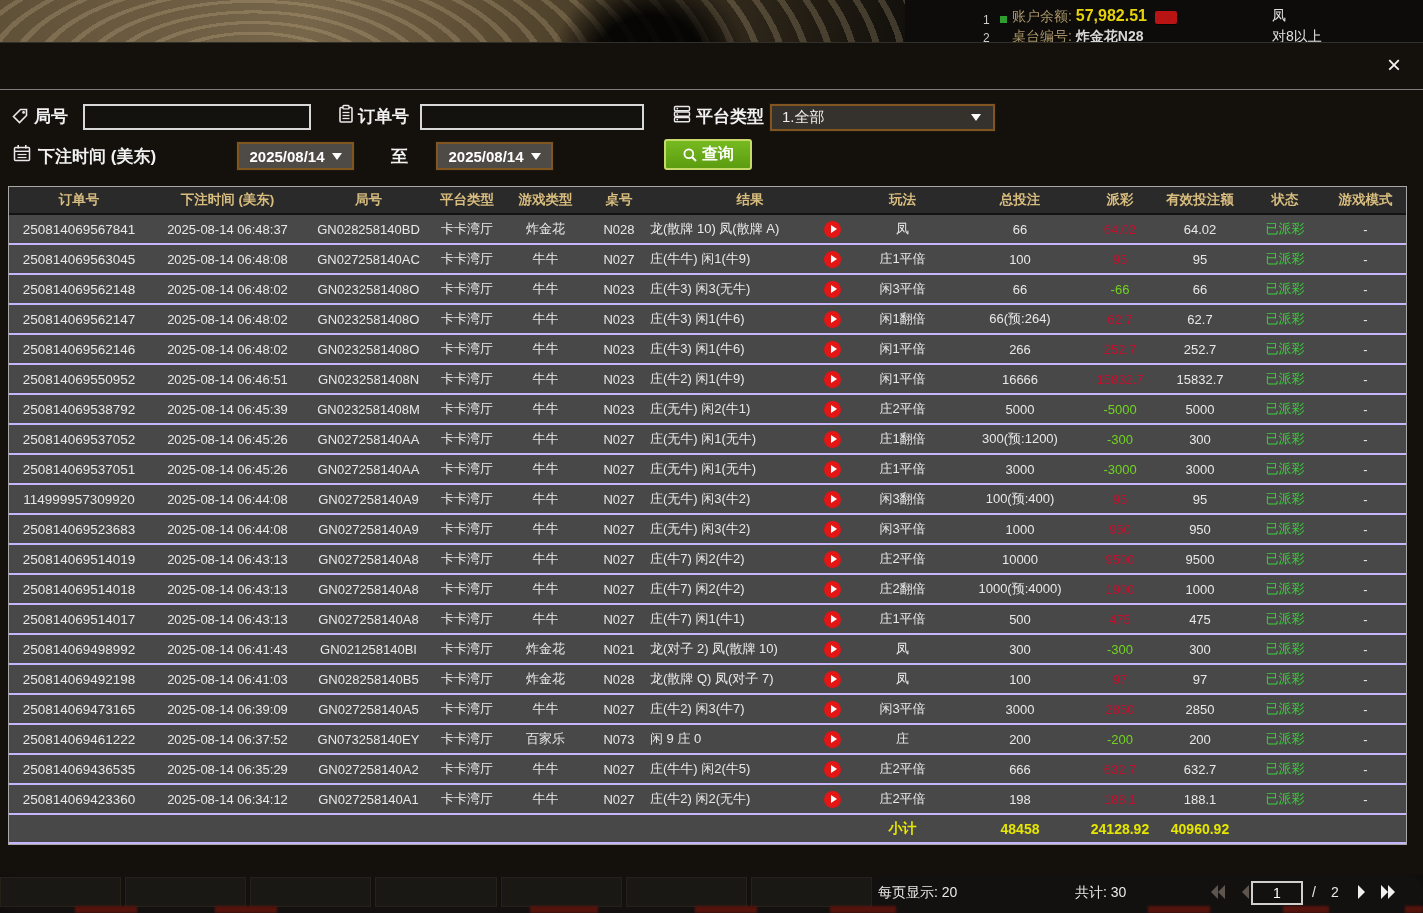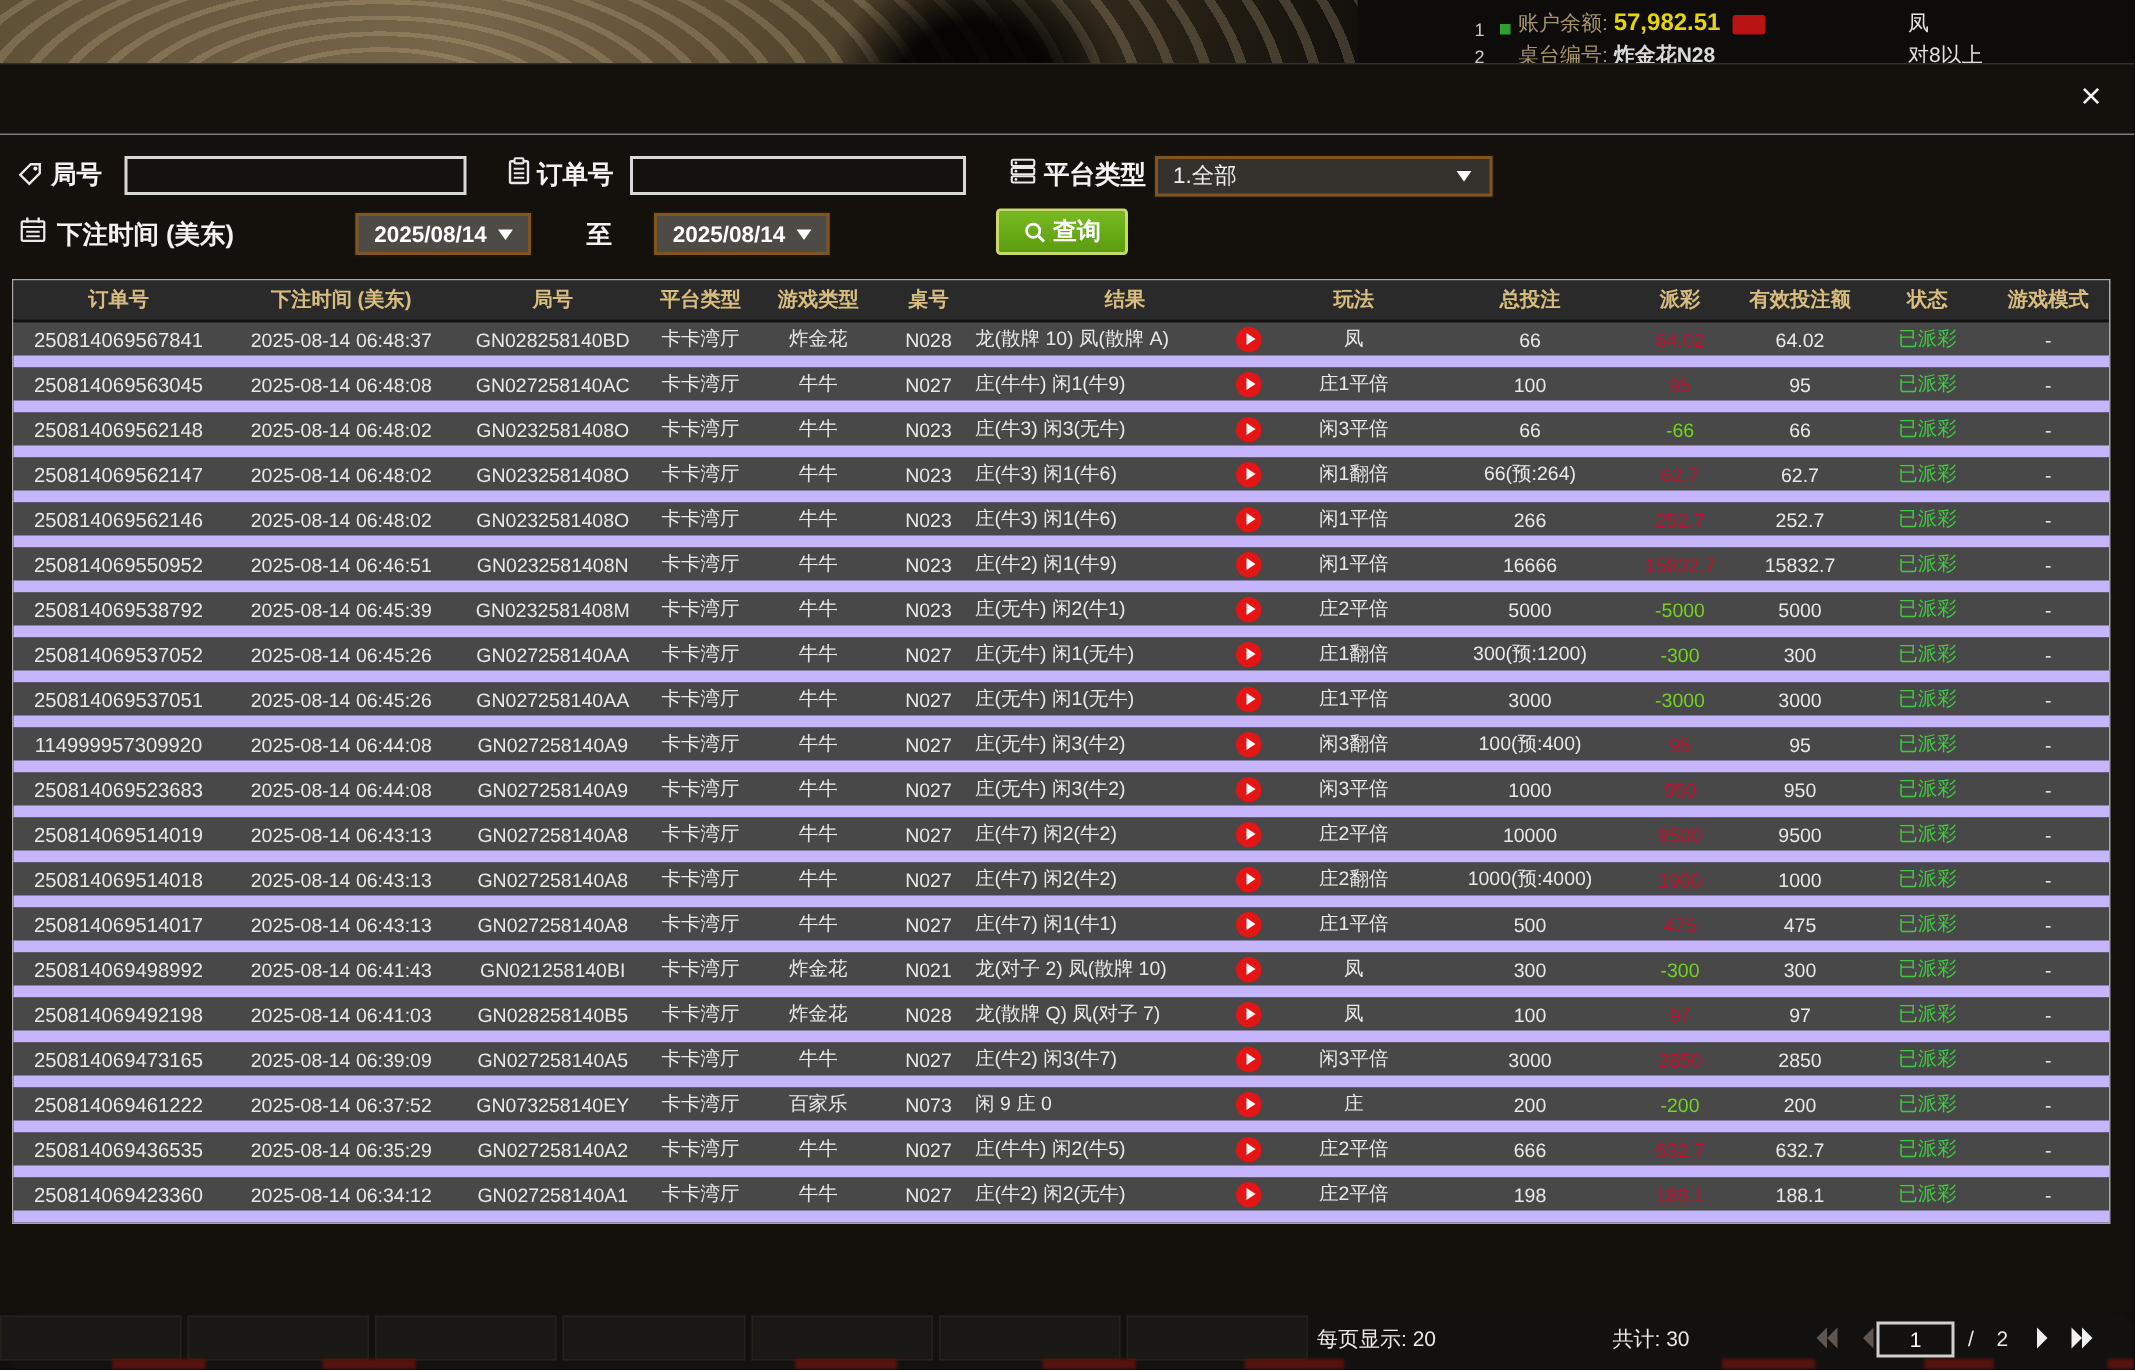--- a/index.html
+++ b/index.html
@@ -34,21 +34,21 @@
   .caret { width:0; height:0; border-left:5px solid transparent; border-right:5px solid transparent; border-top:7px solid #fff; }
   .fselect { position:absolute; height:27px; background:#35322d; border:2px solid #80551f; color:#eee; font-size:15px;
     display:flex; align-items:center; padding:0 10px; cursor:pointer; box-shadow:0 0 0 1px #1c170f; }
   .fselect .caret { position:absolute; right:12px; }
   .searchbtn { position:absolute; height:31px; background:linear-gradient(#76ba20,#5c9c10); border:2px solid #c6d96a; border-radius:3px;
     color:#fff; font-size:16px; font-weight:bold; display:flex; align-items:center; justify-content:center; gap:4px; padding:0 8px; cursor:pointer; }
 
   
   .btable { position:absolute; top:143px; left:8px; width:1399px; border:1px solid #a8a8a8; background:#14110d; }
   .tr { display:grid; grid-template-columns:140px 157px 125px 72px 85px 62px 200px 105px 130px 70px 90px 80px 81px;
-    align-items:center; height:30px; background:#484848; border-bottom:8px solid #c4b5fd; color:#e8e8e8; font-size:13px; }
+    align-items:center; height:30px; background:#484848; border-bottom:2px solid #c4b5fd; color:#e8e8e8; font-size:13px; }
   .thead { height:28px; background:#2a2a2a; border-bottom:2px solid #141210; color:#d8bd7f; font-weight:bold; font-size:13.5px; }
   .td { text-align:center; overflow:hidden; white-space:nowrap; }
   .c-order { font-size:13.5px; letter-spacing:0; }
   .c-result { display:flex; align-items:center; justify-content:flex-start; position:relative; padding-right:34px; }
   .play-btn { position:absolute; right:9px; width:17px; height:17px; background:#e31515; border-radius:50%; display:flex; align-items:center; justify-content:center; cursor:pointer; }
   .play-tri { width:0; height:0; border-left:6px solid #fff; border-top:4px solid transparent; border-bottom:4px solid transparent; margin-left:2px; }
   .win  { color:#c0102e; }
   .loss { color:#70d41f; }
   .status { color:#3ecb3e; }
   .totals { height:29px; font-weight:bold; color:#e6e600; }
@@ -561,20 +561,26 @@
             </div>
             <div class="td c-play">庄2平倍</div>
             <div class="td c-total_bet">198</div>
             <div class="td c-payout win">188.1</div>
             <div class="td c-valid_bet">188.1</div>
             <div class="td c-status status">已派彩</div>
             <div class="td c-mode">-</div>
           </div>
         </div>
 
+      <div class="tr totals">
+        <div class="td t-label">小计</div>
+        <div class="td t-bet">48458</div>
+        <div class="td t-payout">24128.92</div>
+        <div class="td t-valid">40960.92</div>
+      </div>
     </div>
   </div>
 
   <div class="bottom-strip">
     <div class="grid-cells">
       <div></div>
         <div></div>
         <div></div>
         <div></div>
         <div></div>

